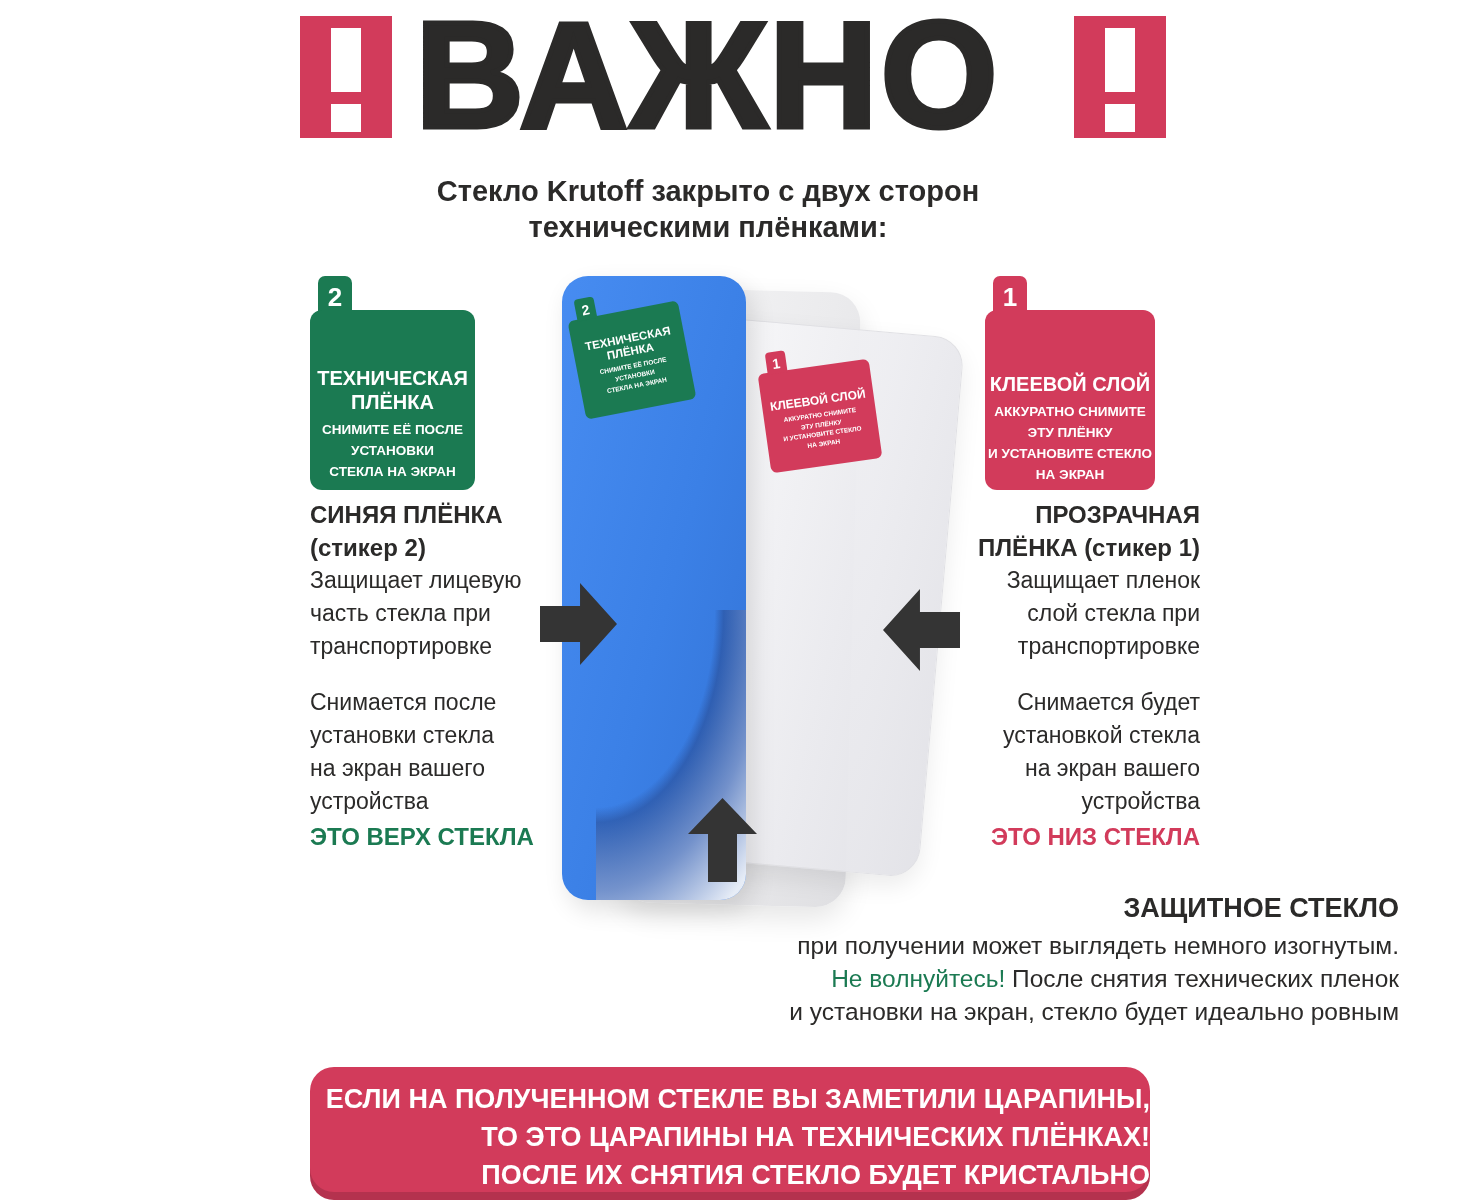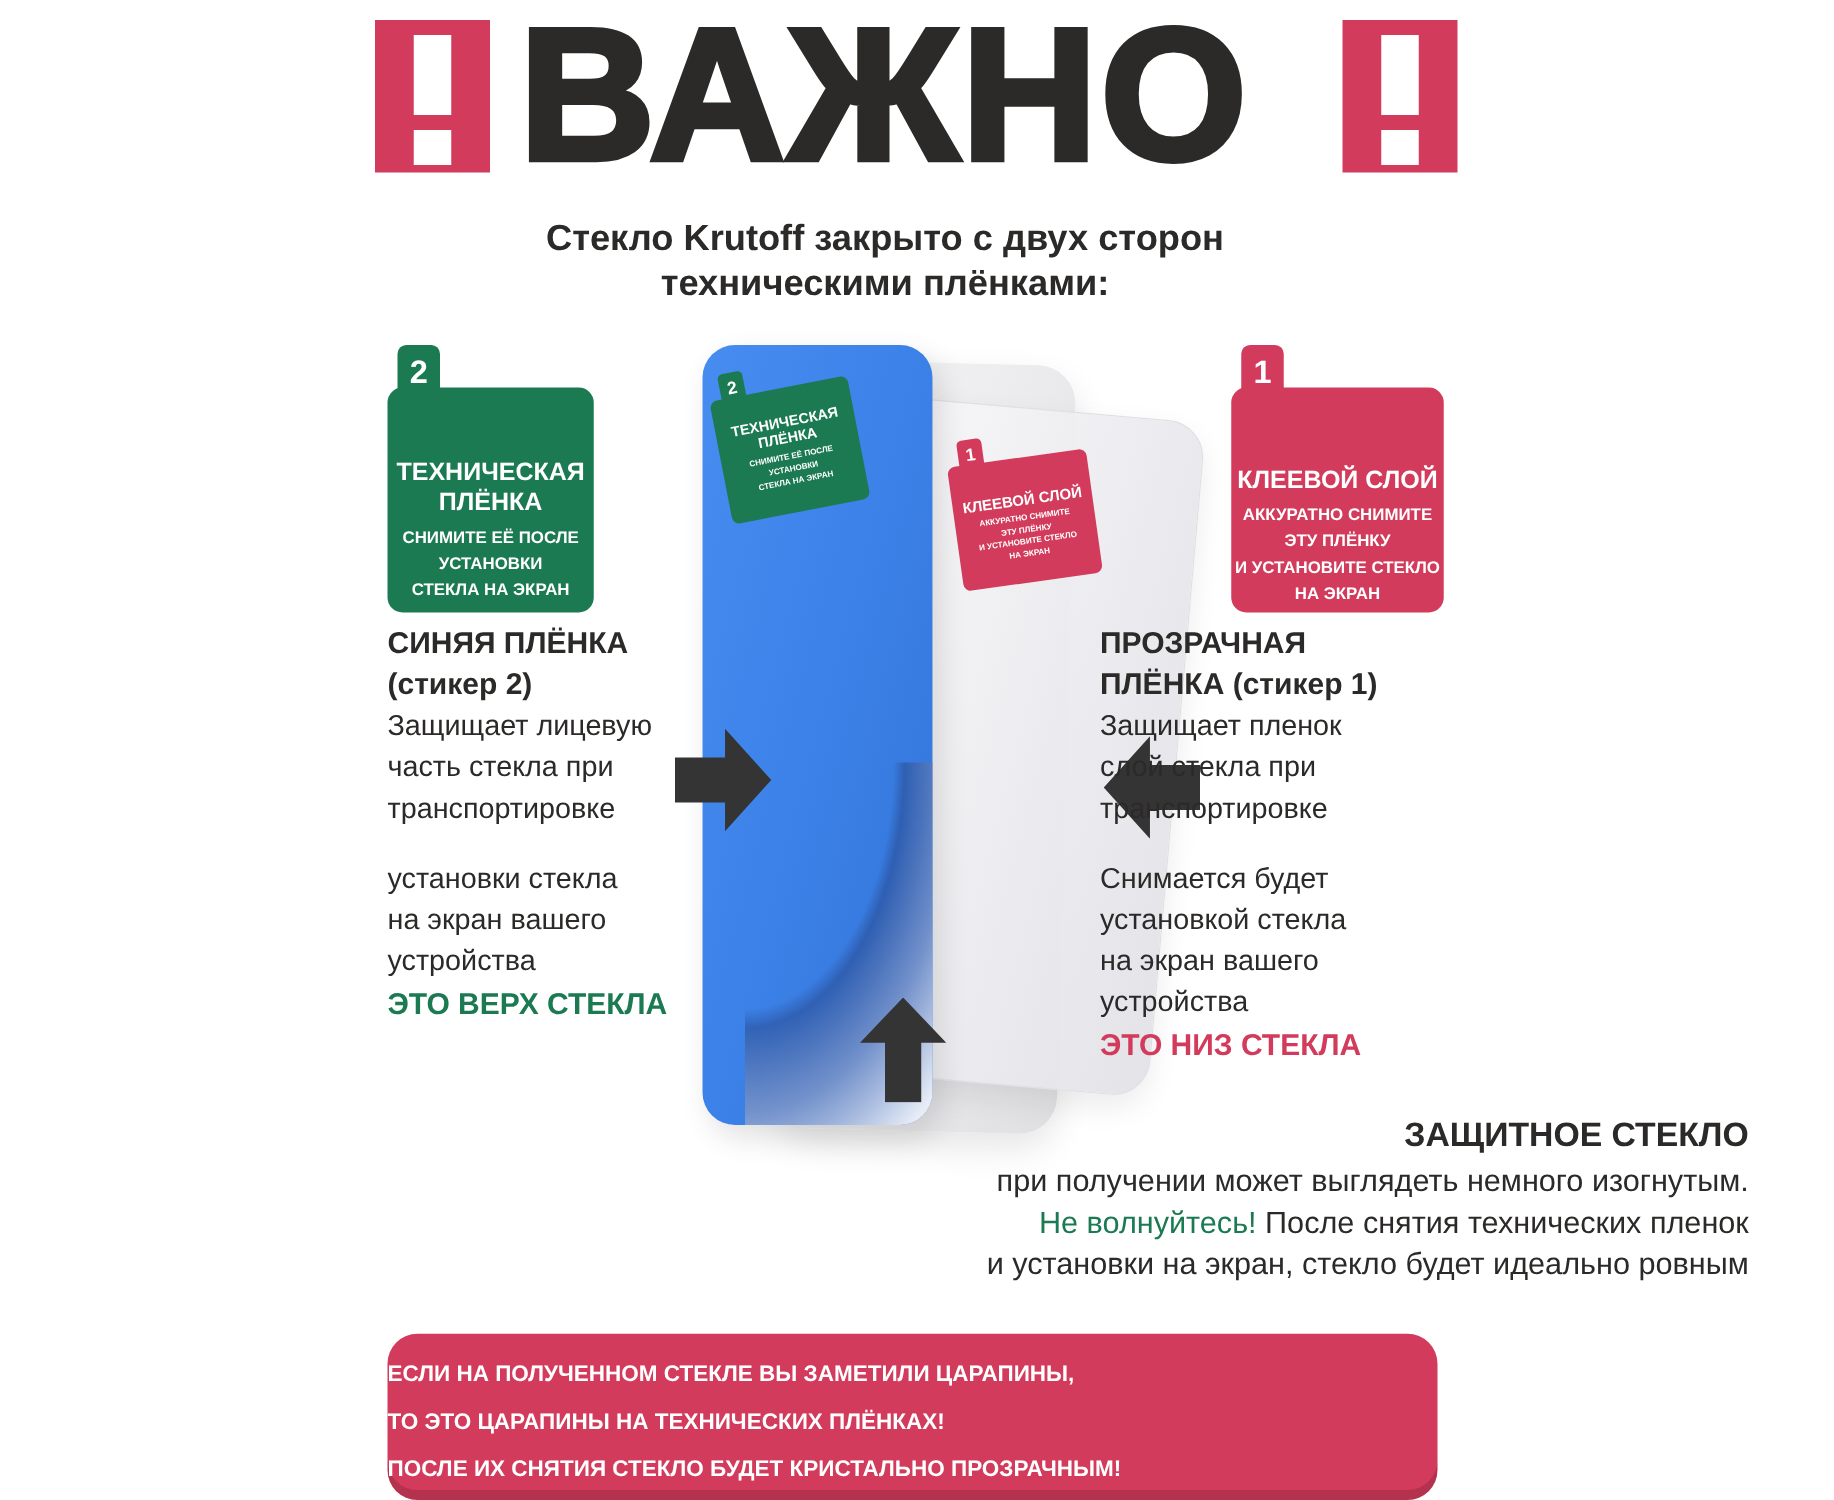--- a/index.html
+++ b/index.html
@@ -70,35 +70,35 @@
   .arrow{position:absolute;background:#343434;z-index:5;}
   .arrow-right{left:540px;top:573px;width:77px;height:82px;
     clip-path:polygon(0 28%,52% 28%,52% 0,100% 50%,52% 100%,52% 72%,0 72%);}
   .arrow-left{left:883px;top:579px;width:77px;height:82px;
     clip-path:polygon(100% 28%,48% 28%,48% 0,0 50%,48% 100%,48% 72%,100% 72%);}
   .arrow-up{left:688px;top:788px;width:69px;height:84px;
     clip-path:polygon(50% 0,100% 43%,71% 43%,71% 100%,29% 100%,29% 43%,0 43%);}
   
   .col{position:absolute;top:488px;font-size:23px;line-height:33px;white-space:nowrap;z-index:6;}
   .col.left{left:310px;text-align:left;}
-  .col.right{left:880px;width:280px;}
+  .col.right{left:920px;width:280px;text-align:right;}
   .col .h{font-size:24px;font-weight:bold;}
   .col .gap{height:23px;}
   .col .foot{font-size:24px;font-weight:bold;margin-top:2px;}
   .col .foot.green{color:var(--green);}
   .col .foot.red{color:var(--red);}
   
   .glass-text{position:absolute;top:881px;left:0;right:17px;text-align:right;z-index:6;}
   .glass-text .gh{font-size:27px;font-weight:bold;line-height:34px;margin-bottom:4px;}
   .glass-text .gl{font-size:24.5px;line-height:33px;}
   .glass-text .bold-green{color:var(--green);font-weight:normal;}
   
   .banner{position:absolute;left:310px;top:1057px;width:840px;height:133px;border-radius:24px;
     background:var(--red);box-shadow:inset 0 -8px 0 rgba(0,0,0,.14);
-    color:#fff;text-align:left;font-weight:bold;font-size:18px;line-height:38px;
+    color:#fff;text-align:right;font-weight:bold;font-size:27px;line-height:38px;
     padding-top:13px;box-sizing:border-box;z-index:6;}
 </style>
 </head>
 <body>
 
 <div class="canvas">
 
   <div class="excl-box l">
     <div class="excl-bar"></div>
     <div class="excl-dot"></div>
@@ -170,20 +170,21 @@
   <div class="arrow arrow-left"></div>
   <div class="arrow arrow-up"></div>
 
   <div class="col left">
     <div class="h">СИНЯЯ ПЛЁНКА</div>
     <div class="h">(стикер 2)</div>
     <div>Защищает лицевую</div>
     <div>часть стекла при</div>
     <div>транспортировке</div>
     <div class="gap"></div>
+    <div>Снимается после</div>
     <div>установки стекла</div>
     <div>на экран вашего</div>
     <div>устройства</div>
     <div class="foot green">ЭТО ВЕРХ СТЕКЛА</div>
   </div>
 
   <div class="col right">
     <div class="h">ПРОЗРАЧНАЯ</div>
     <div class="h">ПЛЁНКА (стикер 1)</div>
     <div>Защищает пленок</div>

